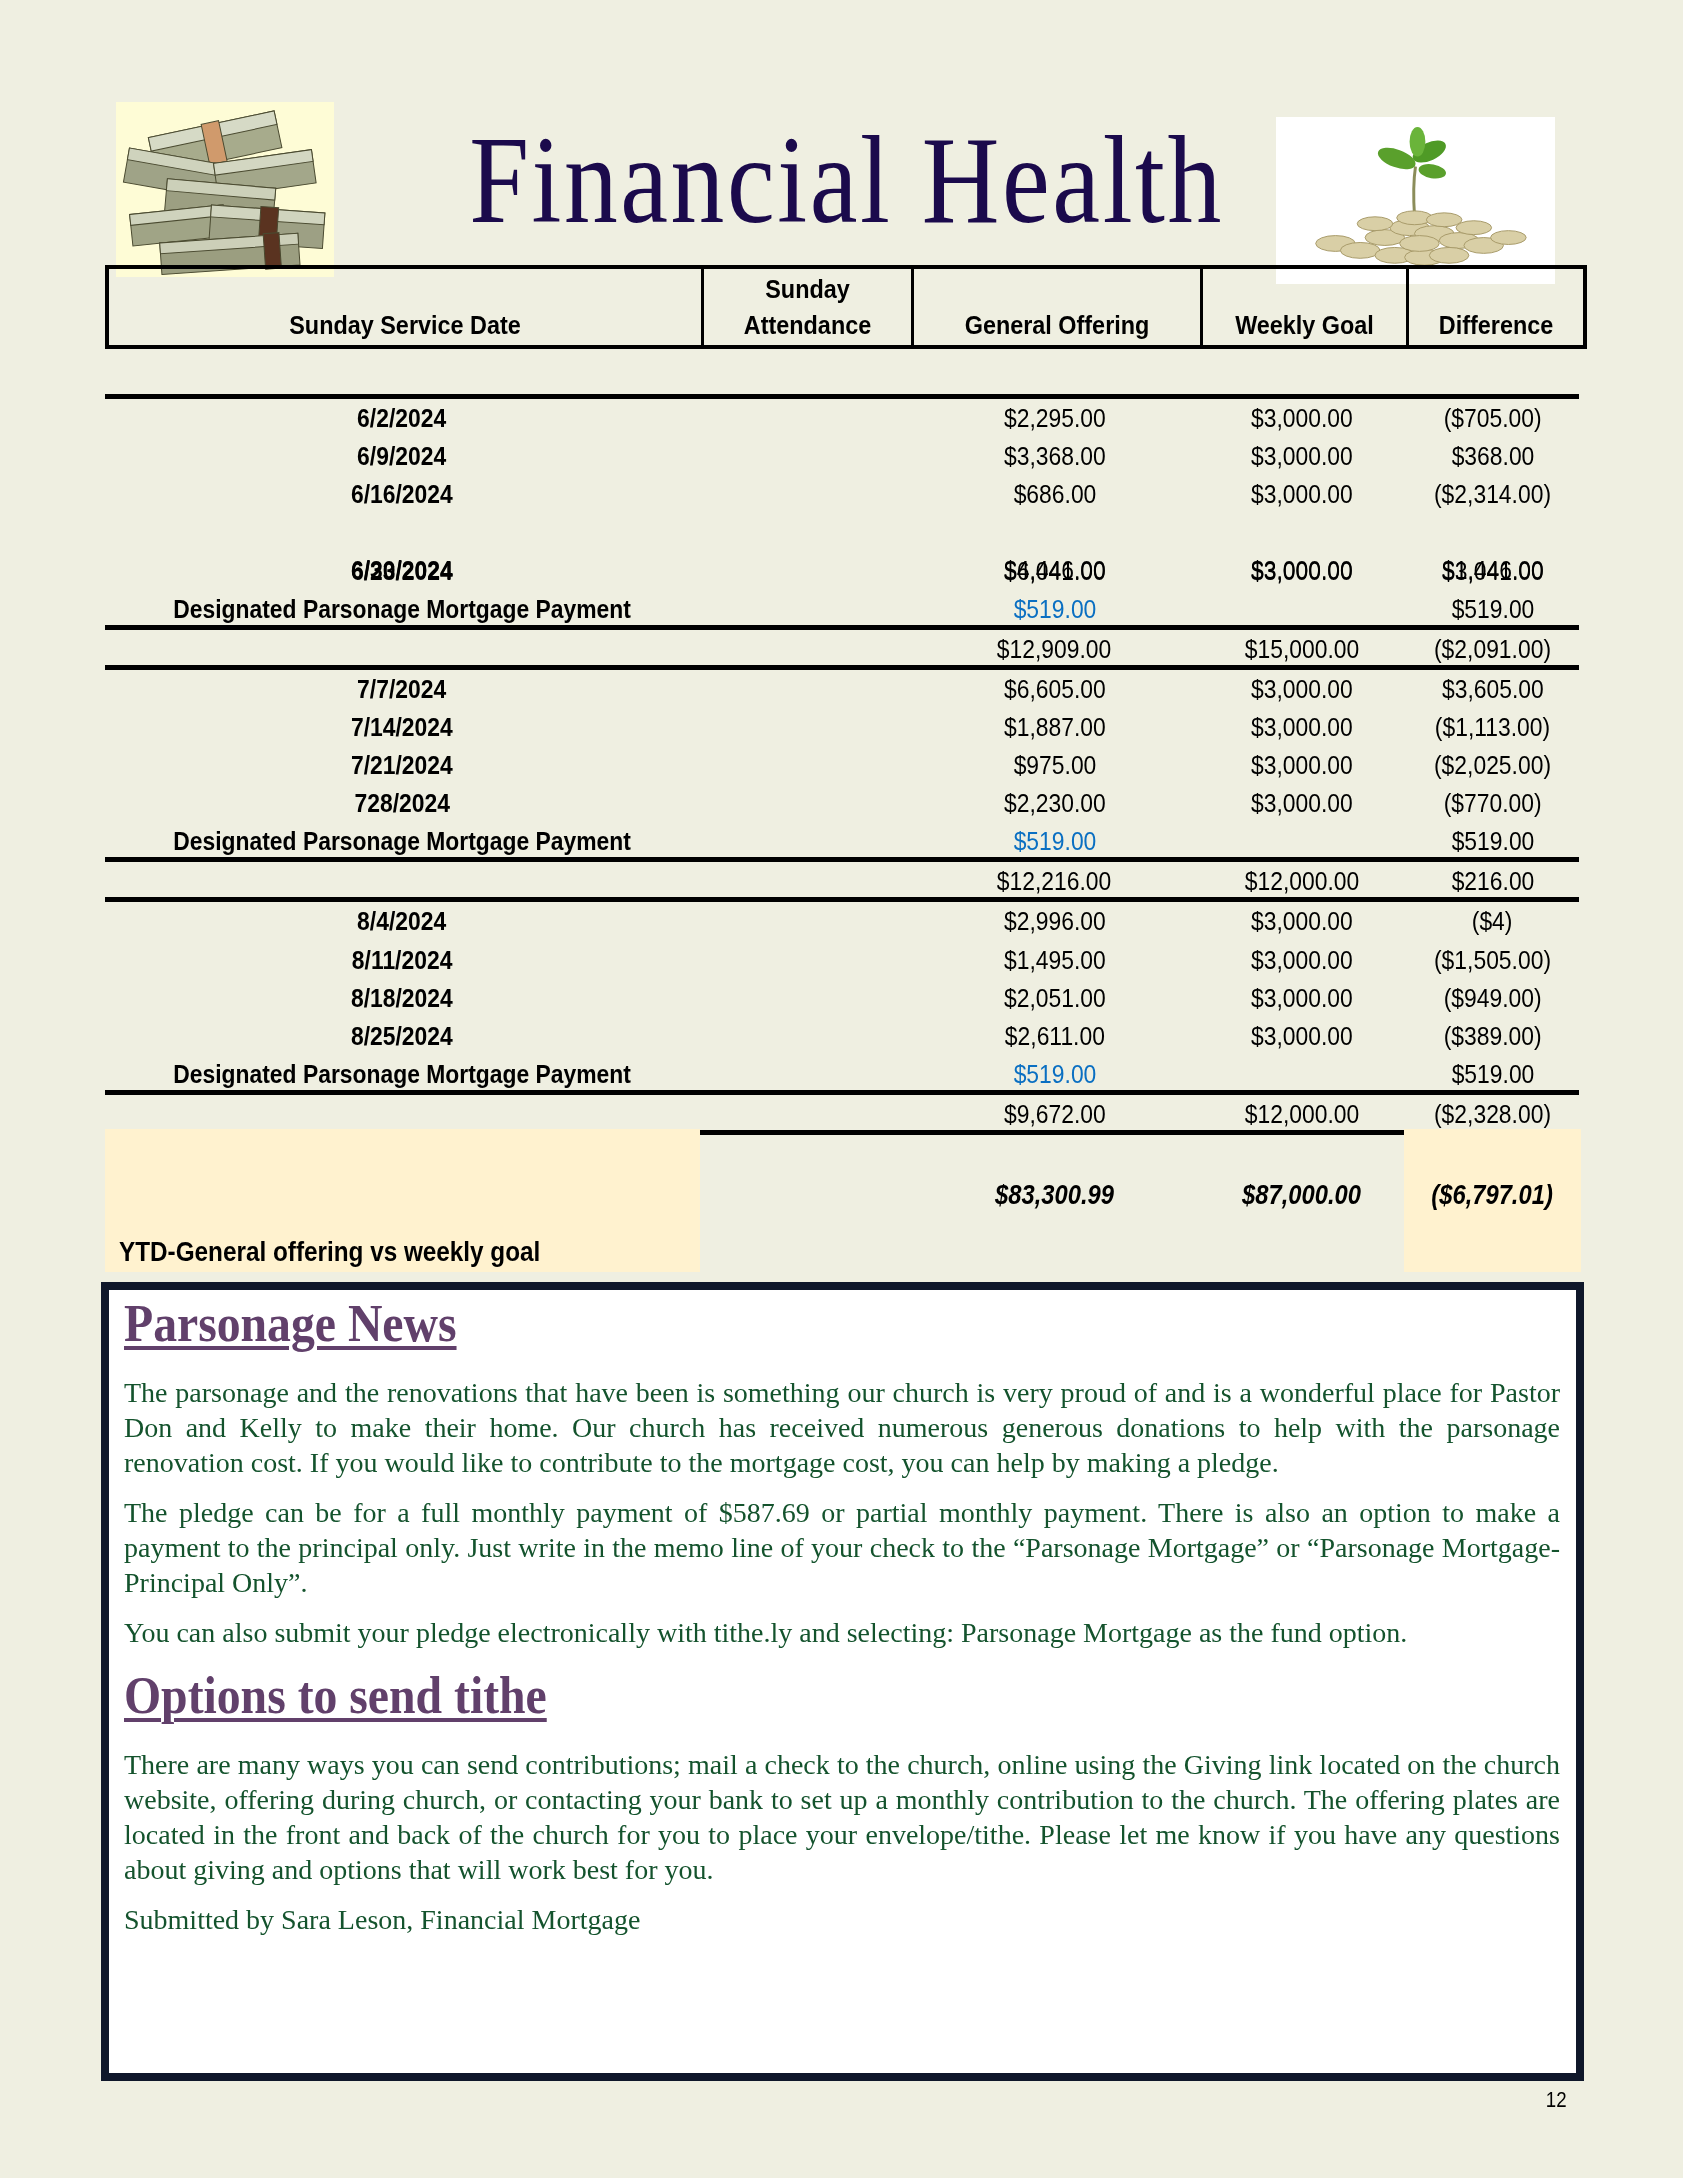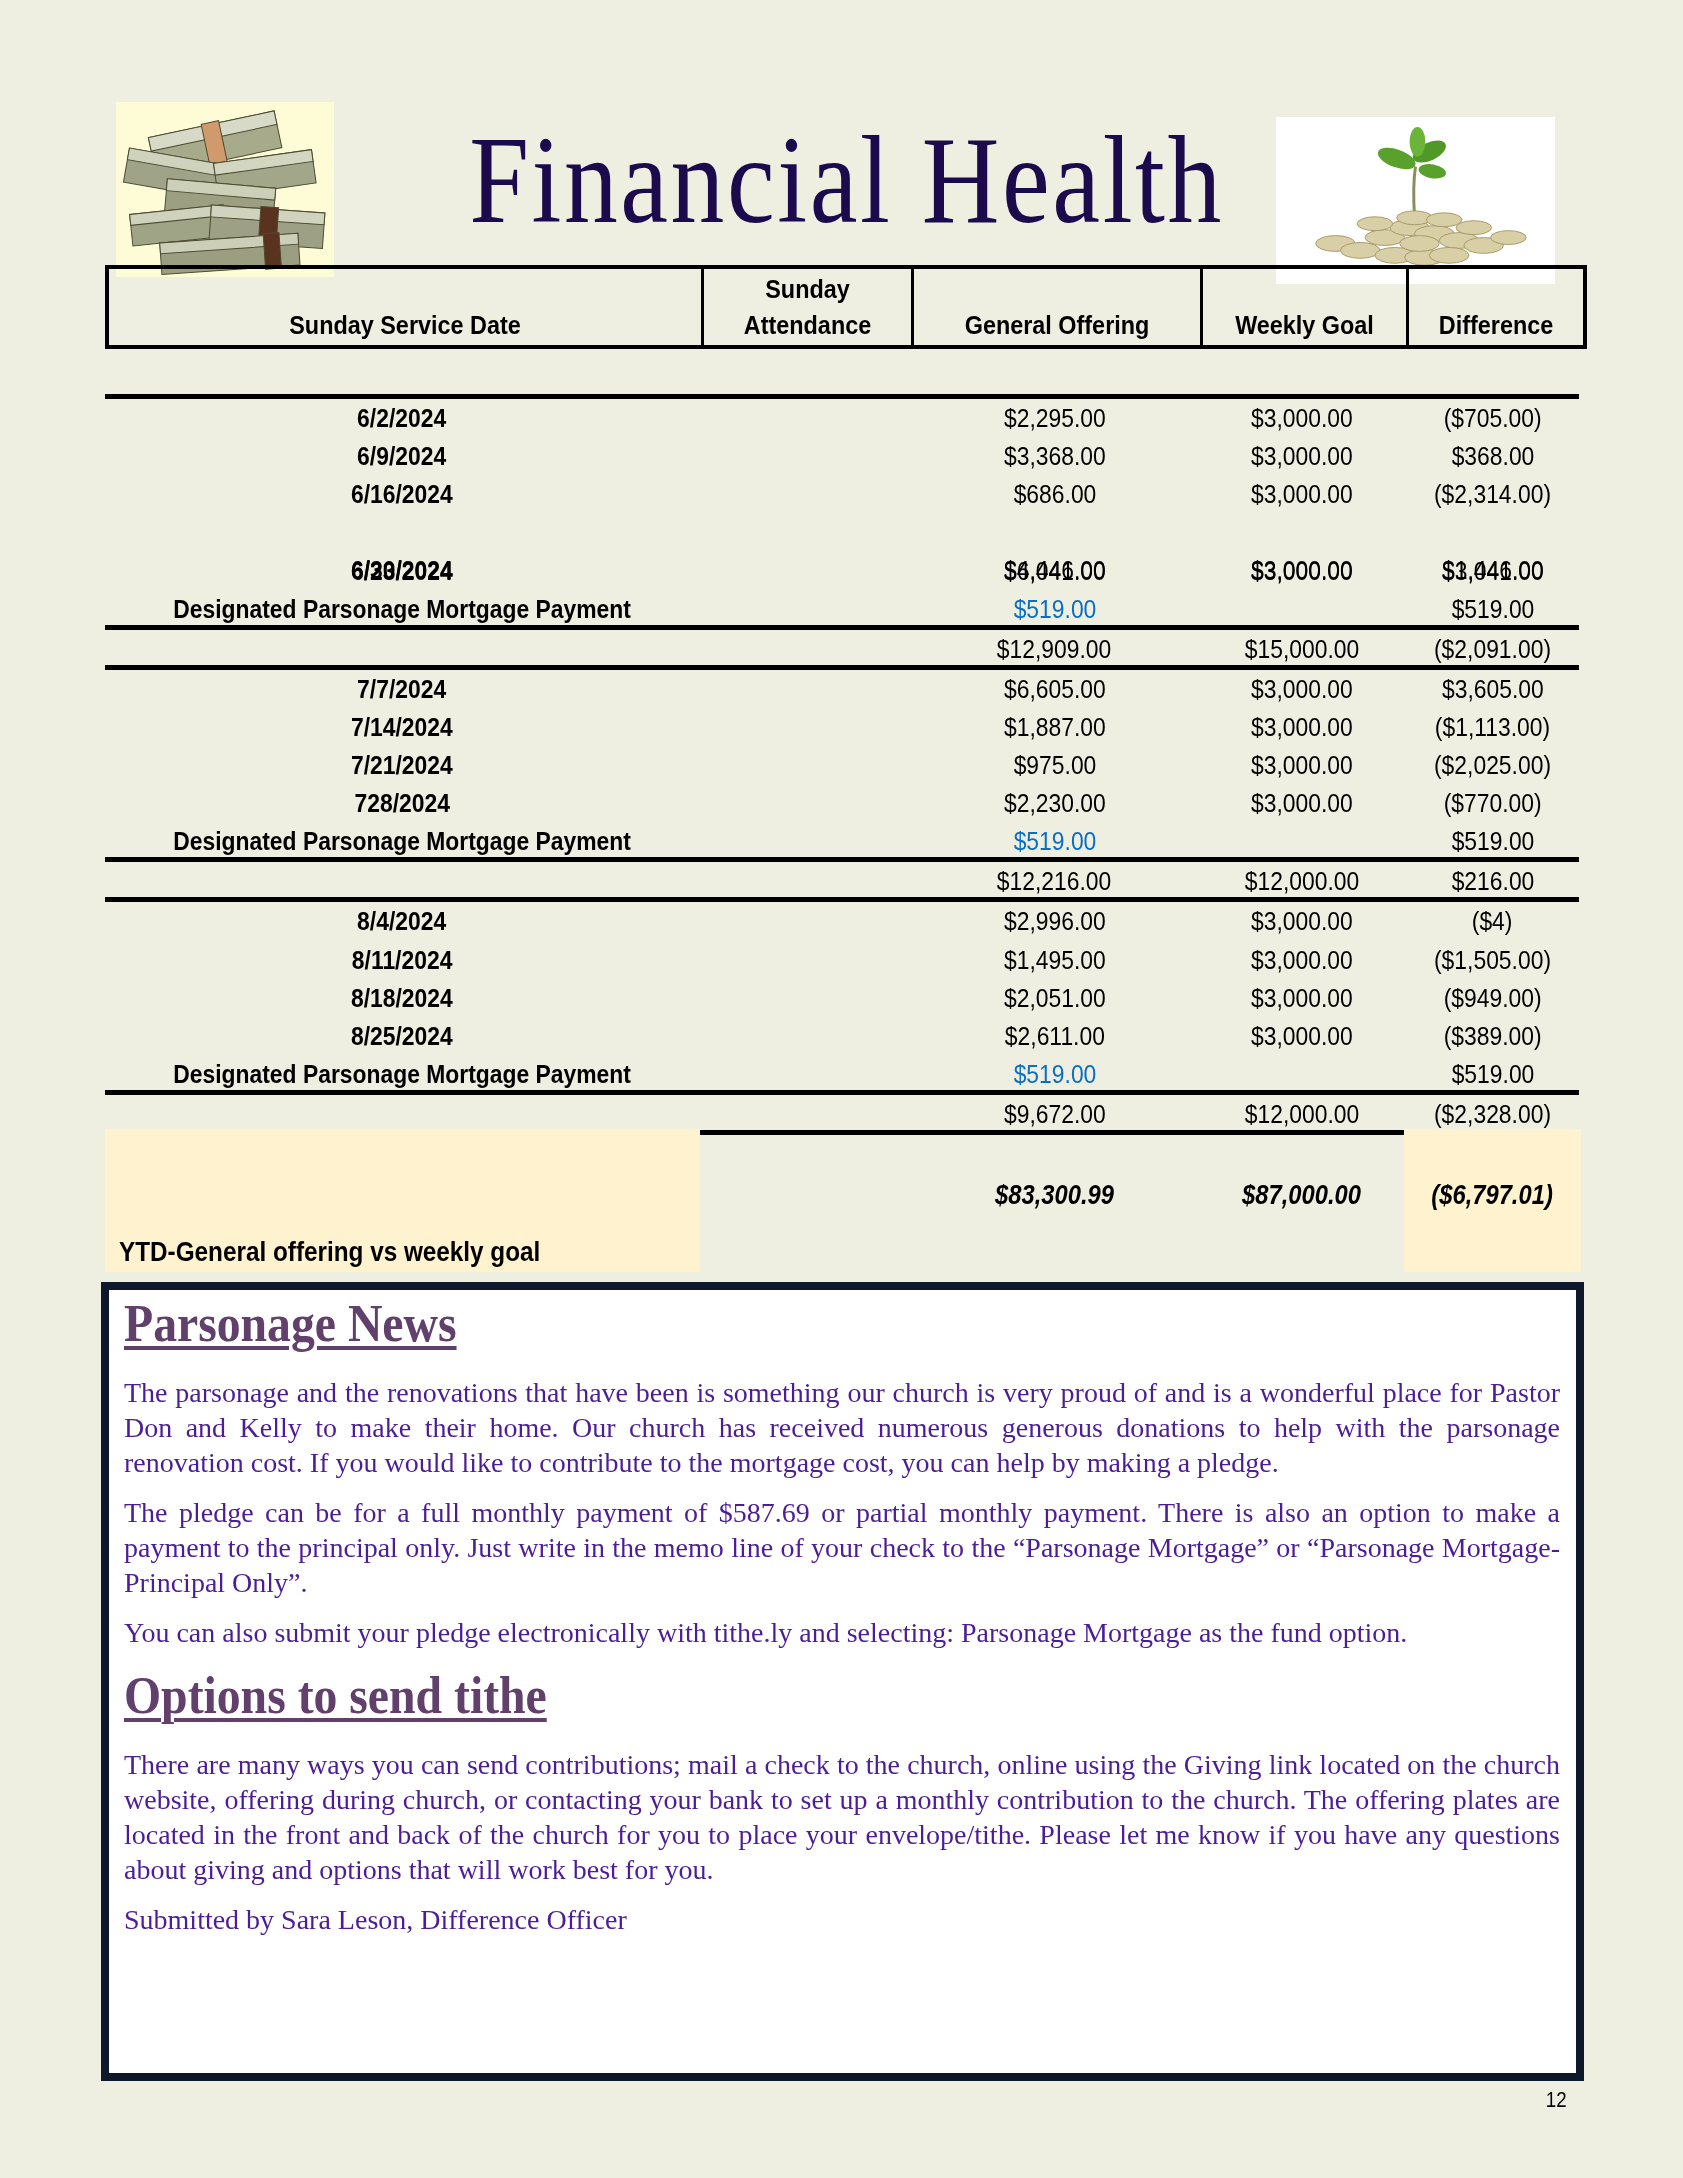--- a/index.html
+++ b/index.html
@@ -67,21 +67,21 @@
   }
   .news-inner { position: absolute; left: 15px; top: 0; width: 1436px; font-family: "Liberation Serif", serif; }
   .news-h {
     font-family: "Liberation Serif", serif; font-weight: bold; color: #61406b;
     font-size: 53px; line-height: 63px; text-decoration: underline; text-decoration-thickness: 4px;
     text-underline-offset: 5px; margin: 0; white-space: nowrap;
     transform: scaleX(0.9); transform-origin: left;
   }
   .news-p {
     font-family: "Liberation Serif", serif; font-size: 28px; line-height: 35px; margin: 0;
-    text-align: justify; color: #4c1d95;
+    text-align: justify; color: #14532d;
   }
 
   #page-number { left: 1544px; top: 2087px; font-family: "Liberation Sans", sans-serif; font-size: 22px; transform: scaleX(0.85); }
 </style>
 </head>
 <body>
 
 <div id="money-img" class="abs">
   <svg width="218" height="175" viewBox="0 0 220 177">
     <g stroke="#4a4a30" stroke-width="1">
@@ -497,18 +497,18 @@
 </div>
 
 <div id="news-box" class="abs">
   <div class="news-inner" style="top:2px;">
     <h2 class="news-h">Parsonage News</h2>
     <p class="news-p" style="margin-top:20px;">The parsonage and the renovations that have been is something our church is very proud of and is a wonderful place for Pastor Don and Kelly to make their home. Our church has received numerous generous donations to help with the parsonage renovation cost. If you would like to contribute to the mortgage cost, you can help by making a pledge.</p>
     <p class="news-p" style="margin-top:15px;">The pledge can be for a full monthly payment of $587.69 or partial monthly payment. There is also an option to make a payment to the principal only. Just write in the memo line of your check to the “Parsonage Mortgage” or “Parsonage Mortgage-Principal Only”.</p>
     <p class="news-p" style="margin-top:15px;">You can also submit your pledge electronically with tithe.ly and selecting: Parsonage Mortgage as the fund option.</p>
     <h2 class="news-h" style="margin-top:14px;">Options to send tithe</h2>
     <p class="news-p" style="margin-top:20px;">There are many ways you can send contributions; mail a check to the church, online using the Giving link located on the church website, offering during church, or contacting your bank to set up a monthly contribution to the church. The offering plates are located in the front and back of the church for you to place your envelope/tithe. Please let me know if you have any questions about giving and options that will work best for you.</p>
-    <p class="news-p" style="margin-top:15px;">Submitted by Sara Leson, Difference Officer</p>
+    <p class="news-p" style="margin-top:15px;">Submitted by Sara Leson, Financial Mortgage</p>
   </div>
 </div>
 
 <div id="page-number" class="abs">12</div>
 
 
 </body></html>

